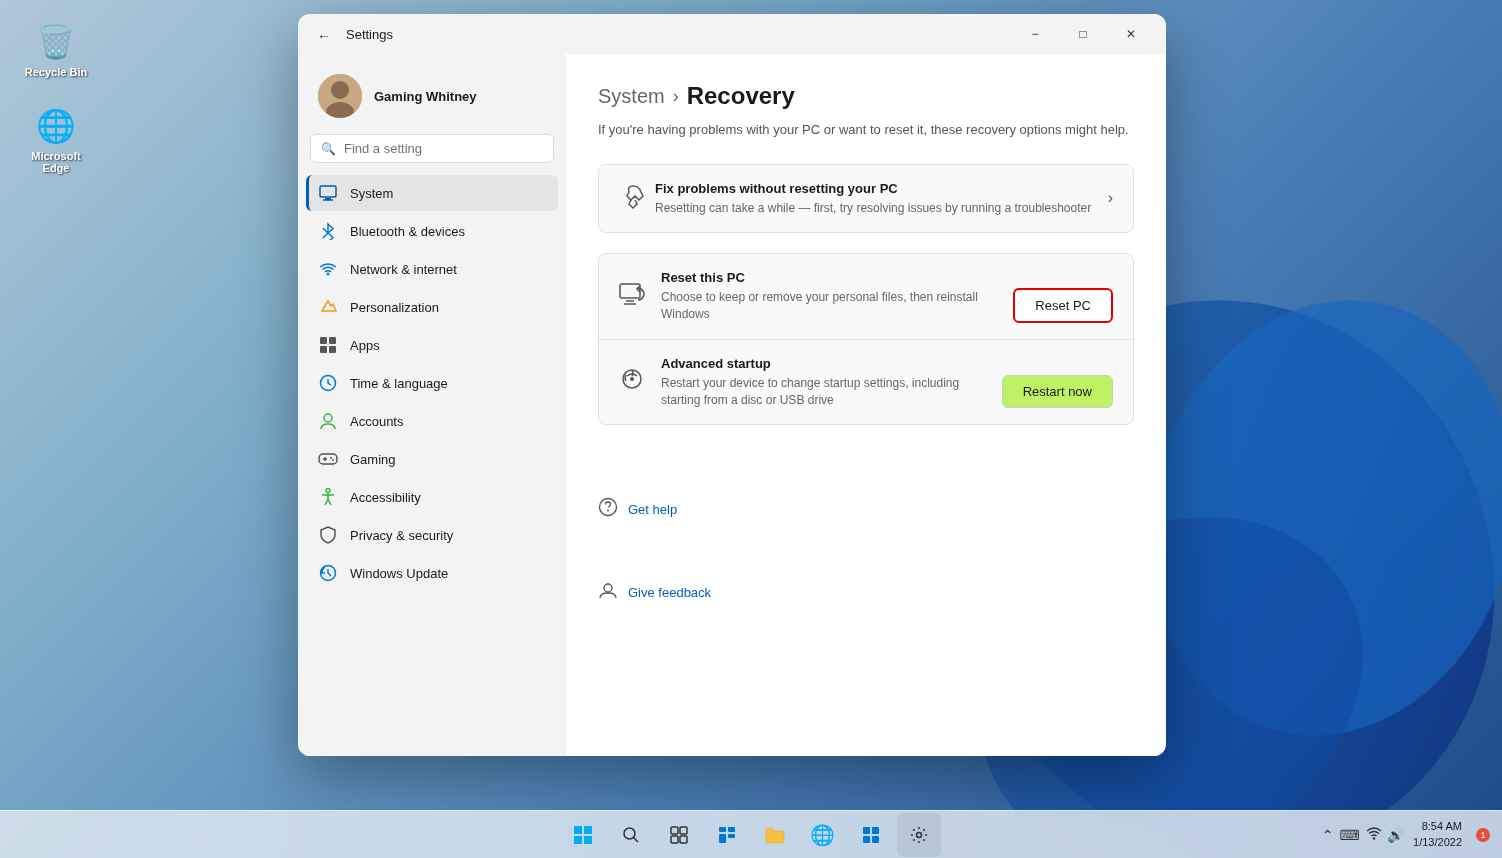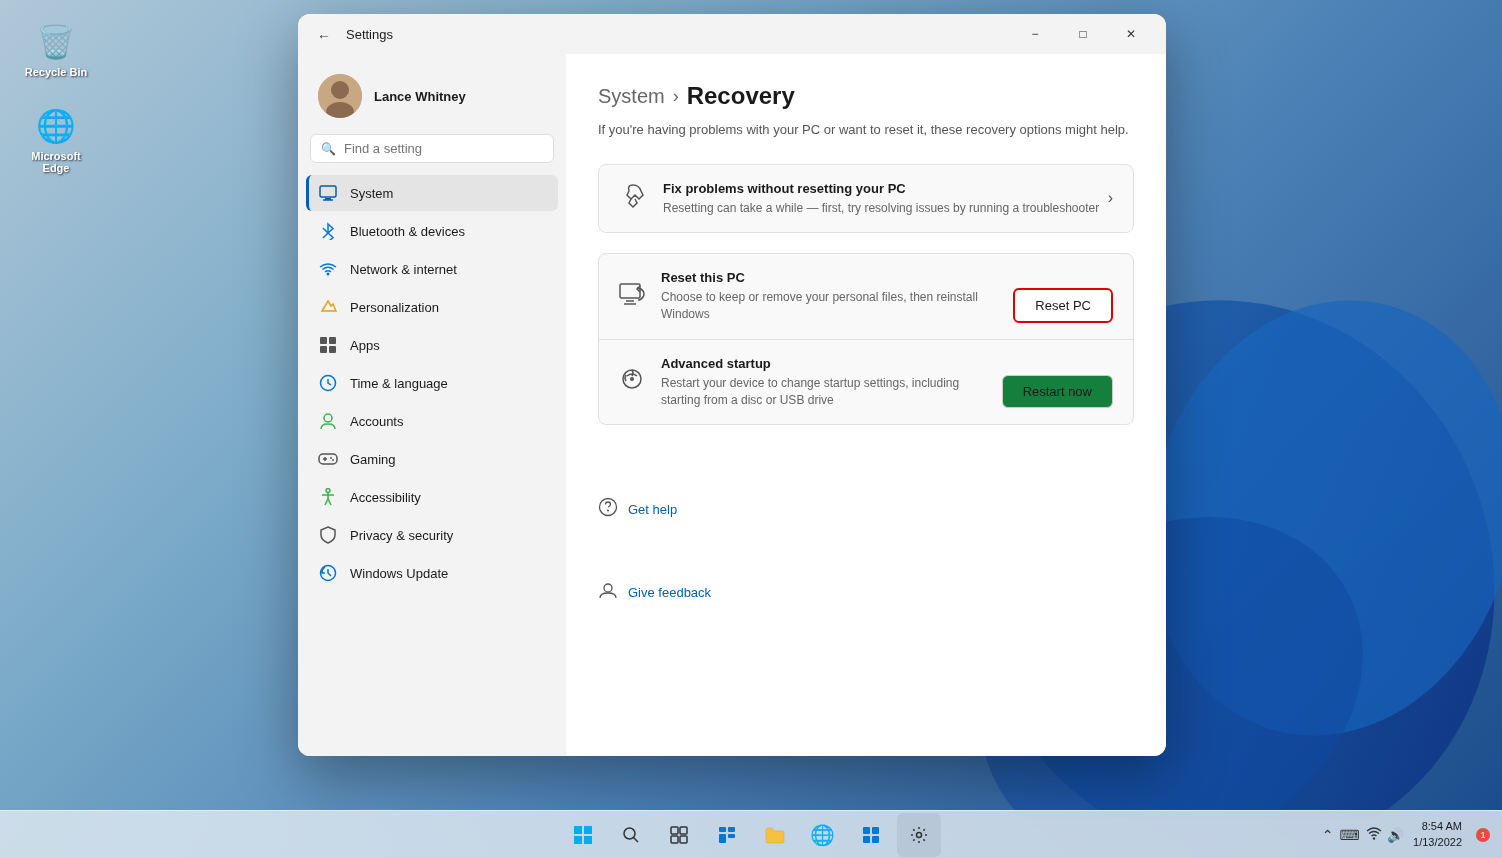--- a/index.html
+++ b/index.html
@@ -299,22 +299,22 @@
       border: 1px solid #e0e0e0;
       border-radius: 8px;
       padding: 16px 20px;
       display: flex;
       align-items: center;
       justify-content: space-between;
       margin-bottom: 20px;
     }
     .recovery-card-left {
       display: flex;
-      align-items: flex-start;
-      gap: 16px;
+      align-items: flex-end;
+      gap: 8px;
     }
     .recovery-card-icon { font-size: 24px; color: #555; }
     .recovery-card-text h3 {
       font-size: 13px;
       font-weight: 600;
       color: #1a1a1a;
       margin-bottom: 4px;
     }
     .recovery-card-text p {
       font-size: 12px;
@@ -364,21 +364,21 @@
       font-size: 12px;
       color: #666;
       line-height: 1.4;
       max-width: 400px;
     }
 
     .action-btn {
       padding: 8px 20px;
       border: 1px solid #ccc;
       border-radius: 6px;
-      background: #15803d;
+      background: #bef264;
       font-size: 13px;
       cursor: pointer;
       white-space: nowrap;
       color: #1a1a1a;
     }
     .action-btn.reset-pc-btn {
       border: 2.5px solid #e00000;
       background: white;
     }
 
@@ -460,21 +460,21 @@
       <div class="sidebar">
 
         <div class="user-section">
           <div class="user-avatar">
             <svg viewBox="0 0 44 44" xmlns="http://www.w3.org/2000/svg">
               <rect width="44" height="44" fill="#c8a882"></rect>
               <circle cx="22" cy="16" r="9" fill="#8b6a50"></circle>
               <ellipse cx="22" cy="38" rx="14" ry="10" fill="#8b6a50"></ellipse>
             </svg>
           </div>
-          <span class="user-name">Lance Whitney</span>
+          <span class="user-name">Gaming Whitney</span>
         </div>
 
         <div class="search-box">
           <span class="search-icon">🔍</span>
           <input type="text" placeholder="Find a setting" style="">
         </div>
 
         <nav>
 
           <div class="nav-item active">

